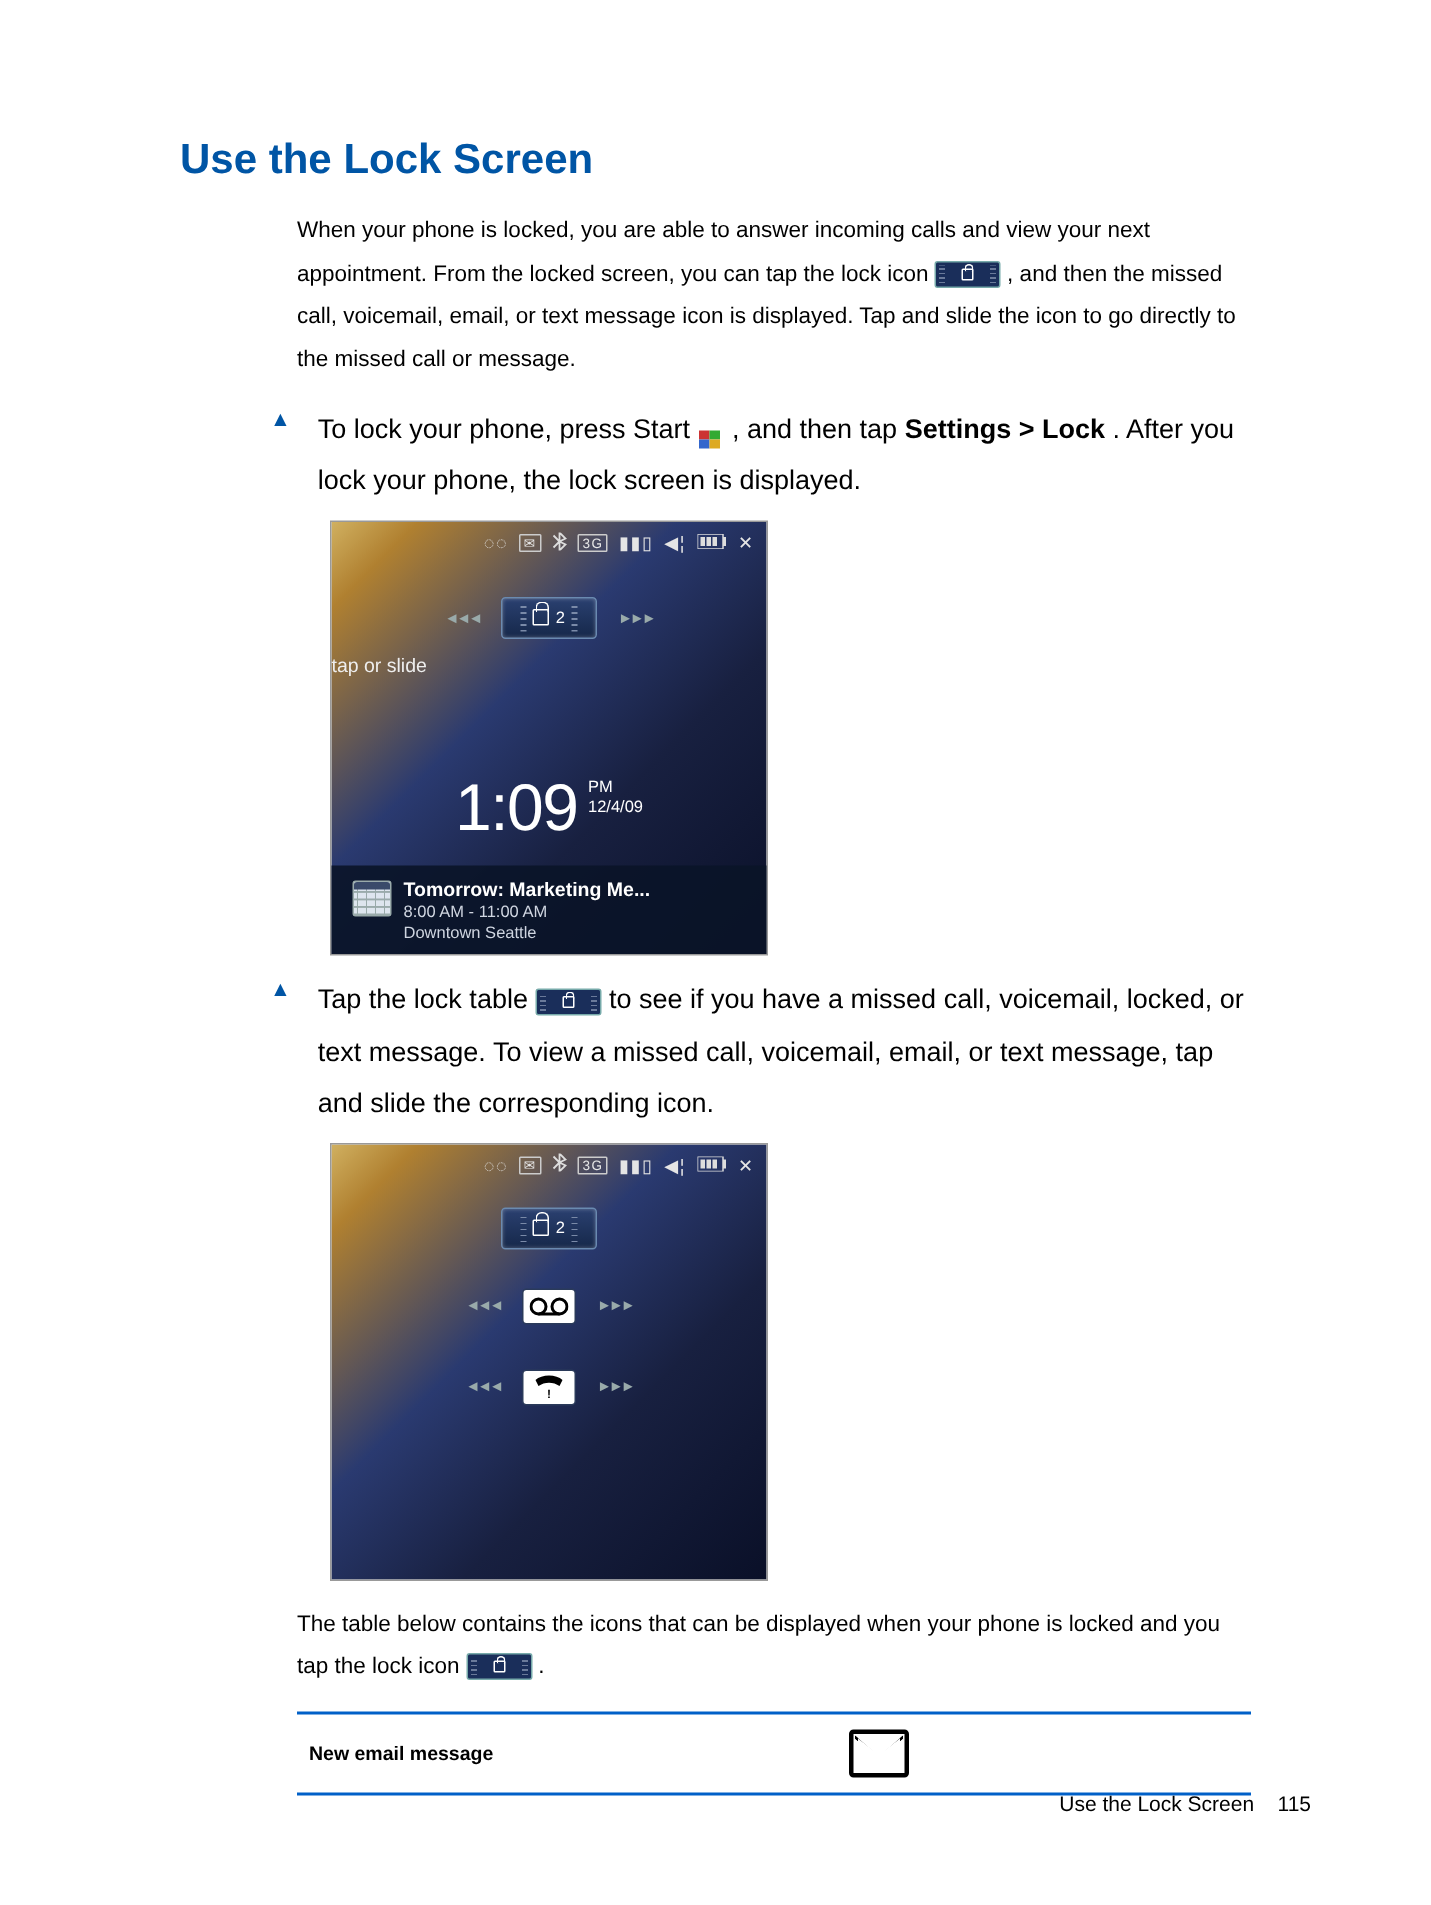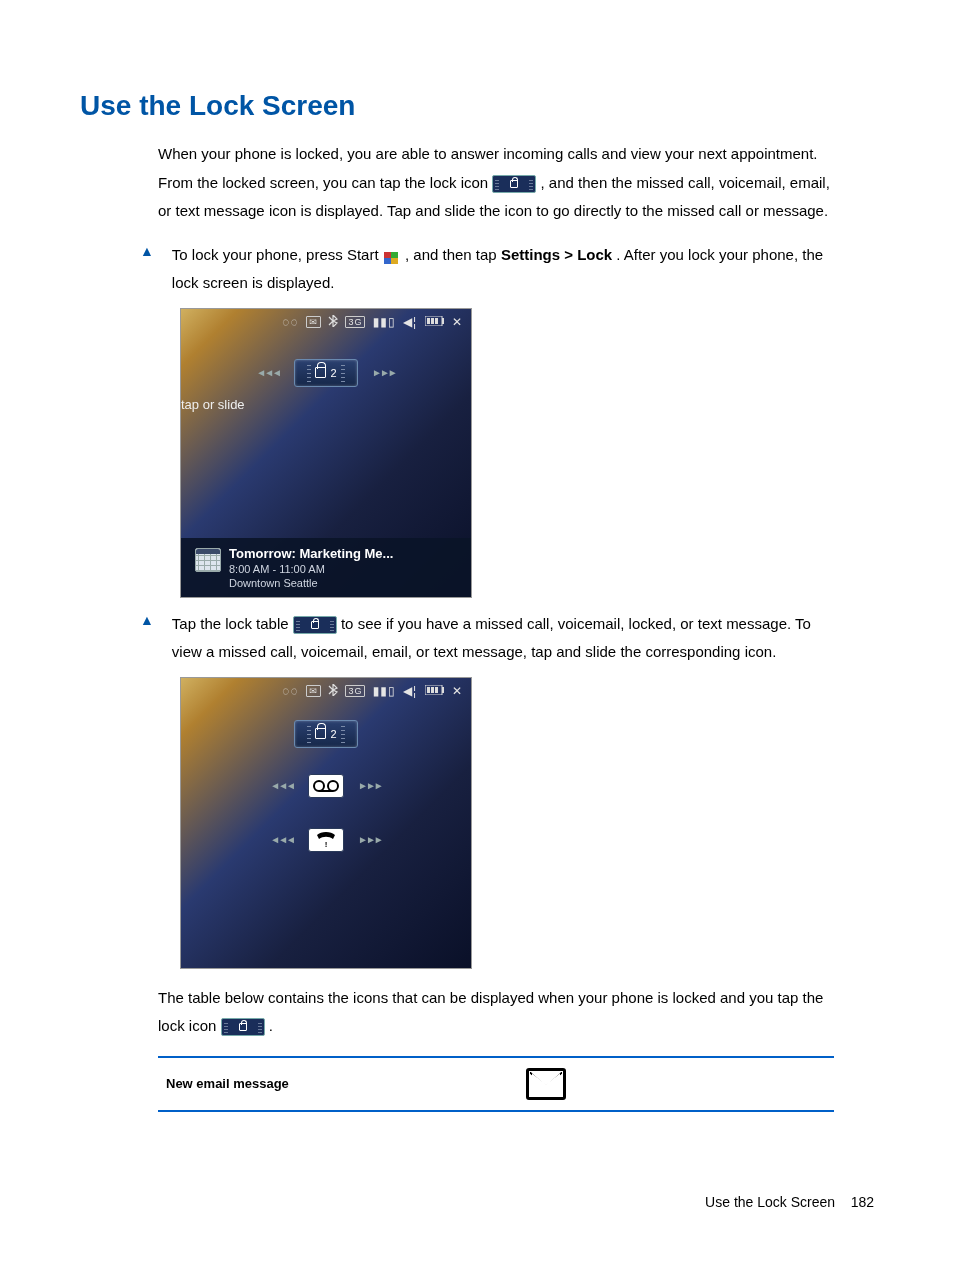--- a/index.html
+++ b/index.html
@@ -11,20 +11,21 @@
     width: 954px;
     height: 1270px;
     position: relative;
     box-sizing: border-box;
   }
   .page {
     padding: 90px 120px 40px 80px;
     position: relative;
     height: 100%;
     box-sizing: border-box;
+    margin-left: 40px;
   }
   h1 {
     color: #0055a5;
     font-size: 28px;
     font-weight: bold;
     margin: 0 0 18px 0;
     font-family: Arial, sans-serif;
   }
   .body-text {
     margin-left: 78px;
@@ -37,21 +38,21 @@
     margin-top: 10px;
     margin-bottom: 6px;
   }
   .bullet-mark {
     color: #0055a5;
     font-size: 14px;
     margin-right: 18px;
     margin-top: 2px;
   }
   .bullet-text {
-    font-size: 15px;
+    font-size: 18px;
     line-height: 1.9;
     flex: 1;
   }
   .bold { font-weight: bold; }
   .inline-icon {
     display: inline-block;
     vertical-align: middle;
     background: #1a2e5a;
     border: 1px solid #7aa;
     height: 16px;
@@ -246,20 +247,27 @@
       <span class="arrows">◄◄◄</span>
       <div class="slider-btn">
         <span class="dotscol"></span>
         <span class="lock"></span>
         <span>2</span>
         <span class="dotscol"></span>
       </div>
       <span class="arrows">►►►</span>
     </div>
     <div class="tap-text" style="top:88px">tap or slide</div>
+    <div class="clock-block">
+      <span class="clock-time">1:09</span>
+      <span class="clock-side">
+        <span>PM</span><br>
+        <span>12/4/09</span>
+      </span>
+    </div>
     <div class="appt-bar">
       <div class="cal-icon"></div>
       <div class="appt-title">Tomorrow: Marketing Me...</div>
       <div class="appt-sub">8:00 AM - 11:00 AM</div>
       <div class="appt-sub">Downtown Seattle</div>
     </div>
   </div>
 
   <div class="bullet-row">
     <div class="bullet-mark">▲</div>
@@ -332,15 +340,15 @@
       <div class="table-cell-left">New email message</div>
       <div class="table-cell-right">
         <div class="mail-icon"></div>
       </div>
     </div>
     <hr class="hr-blue">
   </div>
 
   <div class="footer">
     <span>Use the Lock Screen</span>&nbsp;&nbsp;&nbsp;
-    <span>182</span>
+    <span>115</span>
   </div>
 </div>
 
 </body></html>

